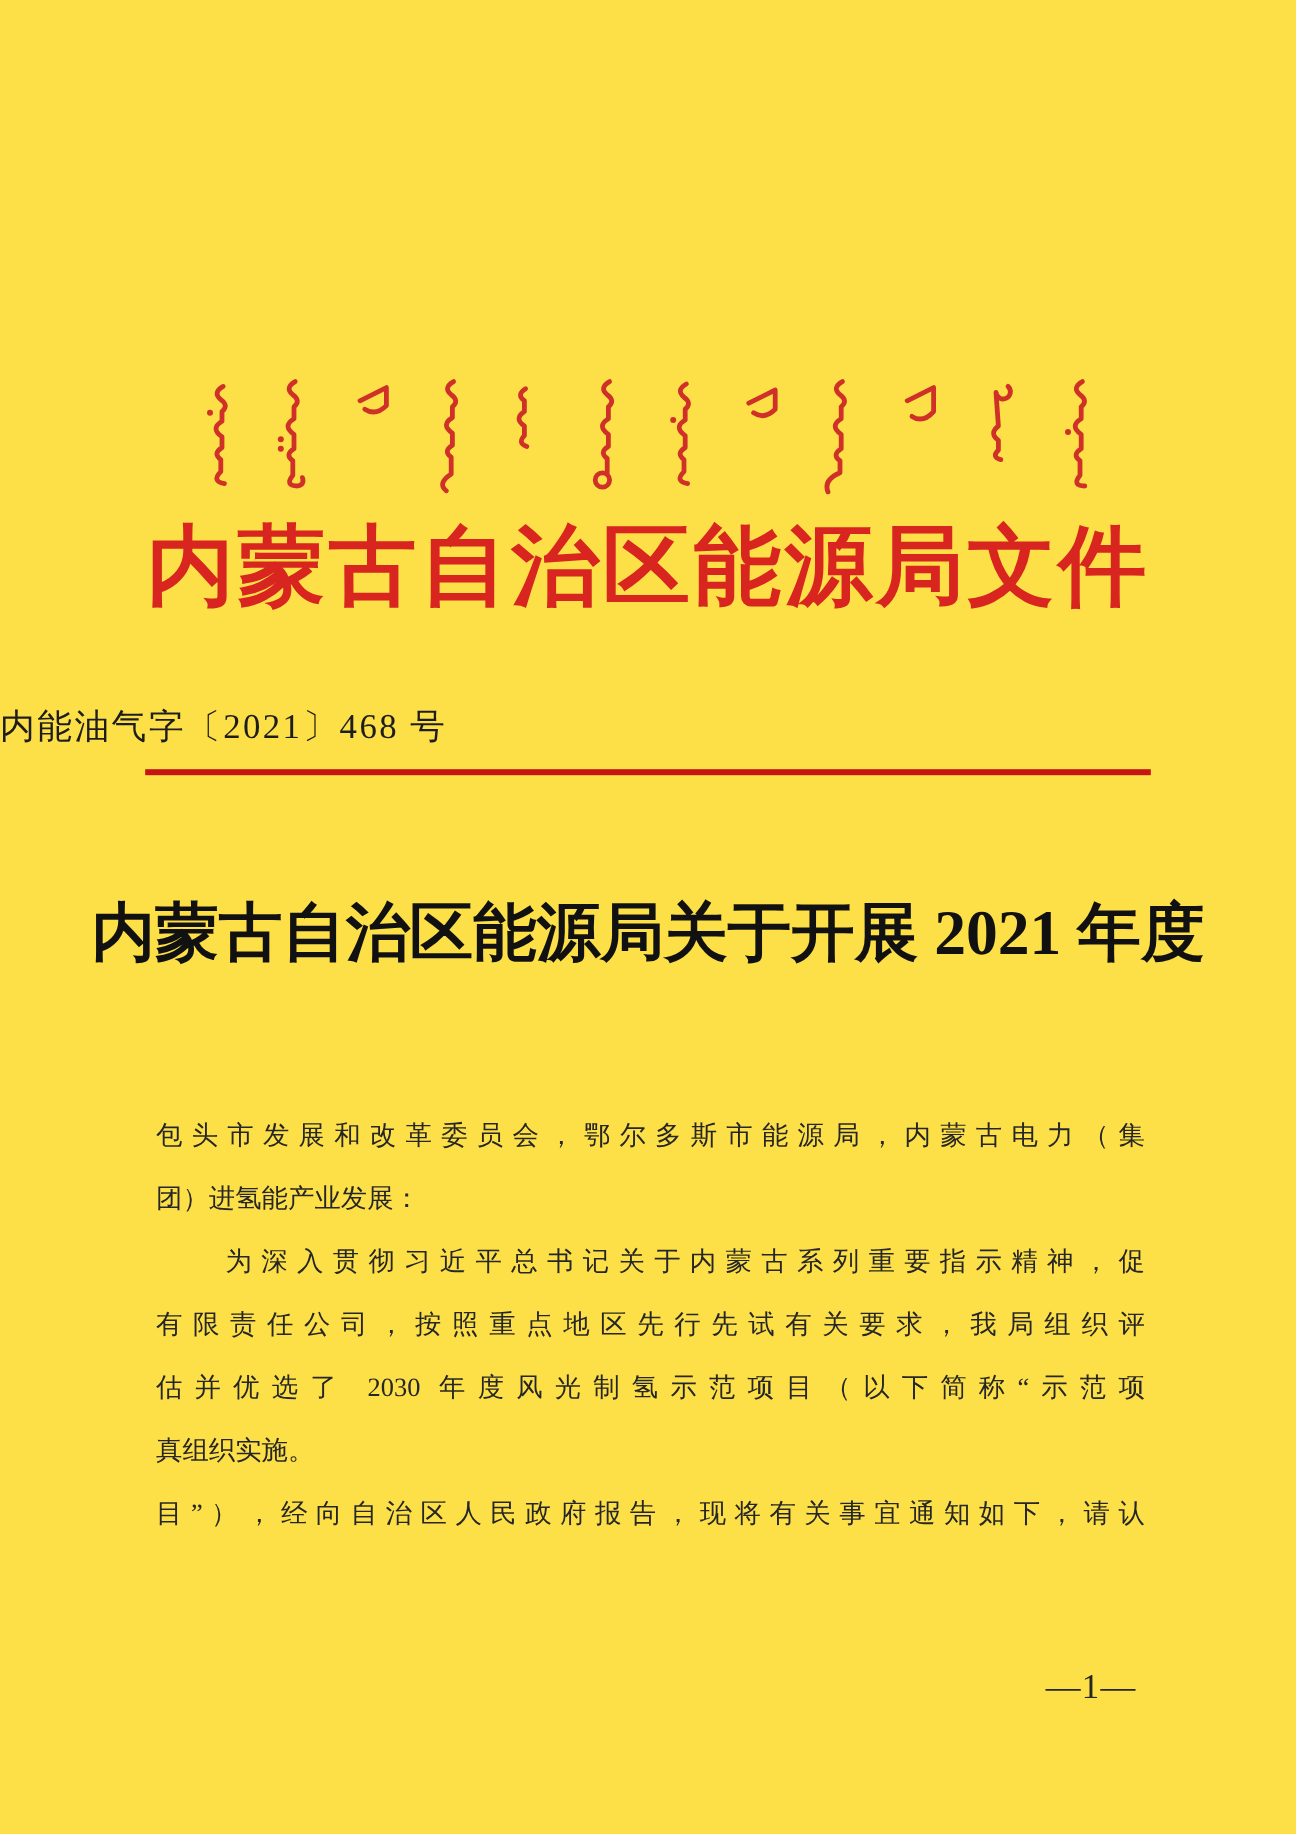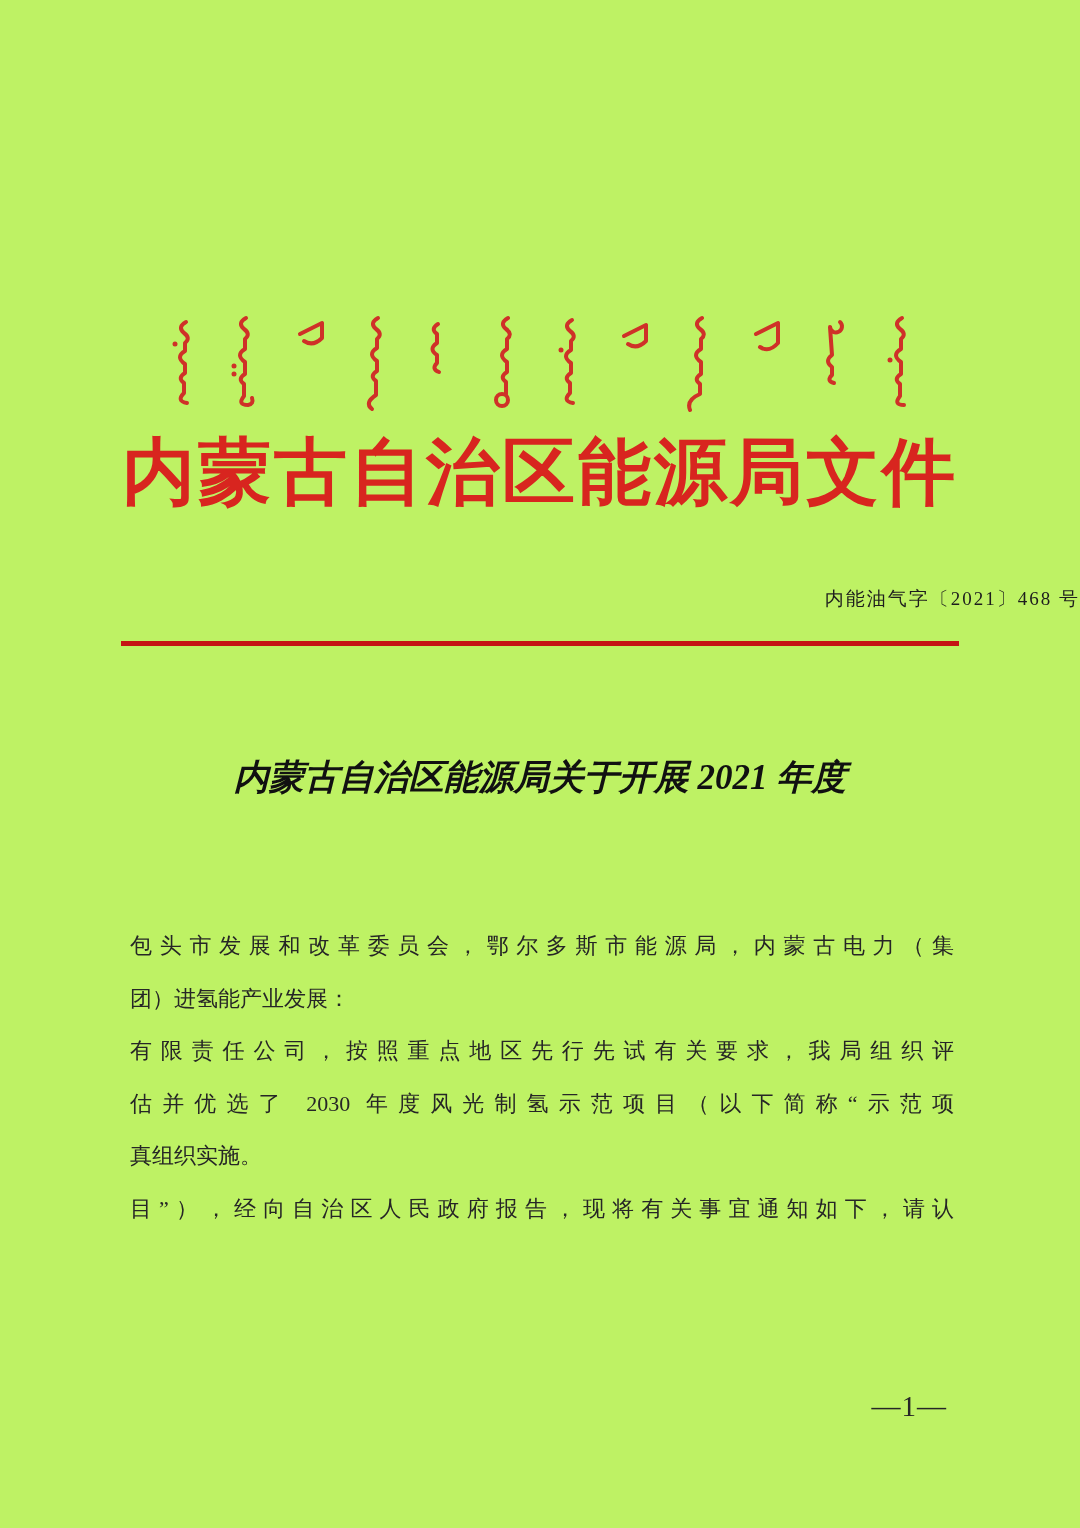--- a/index.html
+++ b/index.html
@@ -5,21 +5,21 @@
   html,body{margin:0;padding:0;}
   body{
     width:1080px;height:1528px;
     background:#ffffff;
     font-family:"Liberation Serif","DejaVu Serif",serif;
     position:relative;
     color:#262626;
   }
   .page{
     position:absolute;inset:0;
-    background:#bef264;
+    background:#fde047;
     overflow:hidden;
   }
   
   .mongol-banner{
     position:absolute;
     left:162px;top:310px;
     width:762px;height:102px;
   }
   
   .agency-title{
@@ -30,43 +30,42 @@
     font-size:73px;
     font-weight:700;
     letter-spacing:3px;
     color:#d8251f;
     white-space:nowrap;
   }
   
   .doc-number{
     position:absolute;
     left:0;top:586px;width:100%;
-    text-align:right;
-    font-size:19px;
+    text-align:left;
+    font-size:29px;
     letter-spacing:2px;
     color:#1d1d1d;
   }
   
   .red-rule{
     position:absolute;
     left:121px;top:641px;
     width:838px;height:5px;
     background:#c41414;
   }
   
   .doc-title{
     position:absolute;
     left:0;top:752px;width:100%;
     margin:0;
     text-align:center;
-    font-size:35px;
+    font-size:53px;
     font-weight:700;
     line-height:52px;
     color:#111111;
-    font-style:italic;
   }
   
   .doc-body{
     position:absolute;
     left:130px;top:920px;
     width:824px;
     font-size:22px;
     line-height:52.5px;
     color:#262626;
   }
@@ -169,20 +168,21 @@
 
   <div class="red-rule"></div>
 
   <h2 class="doc-title">
     <div>内蒙古自治区能源局关于开展 2021 年度</div>
   </h2>
 
   <div class="doc-body">
     <div class="bline jl">包头市发展和改革委员会，鄂尔多斯市能源局，内蒙古电力（集</div>
     <div class="bline">团）进氢能产业发展：</div>
+    <div class="bline jl indent">为深入贯彻习近平总书记关于内蒙古系列重要指示精神，促</div>
     <div class="bline jl">有限责任公司，按照重点地区先行先试有关要求，我局组织评</div>
     <div class="bline jl">估并优选了 2030 年度风光制氢示范项目（以下简称“示范项</div>
     <div class="bline">真组织实施。</div>
     <div class="bline jl">目”），经向自治区人民政府报告，现将有关事宜通知如下，请认</div>
   </div>
 
   <div class="page-number">—1—</div>
 
 </div>
 

